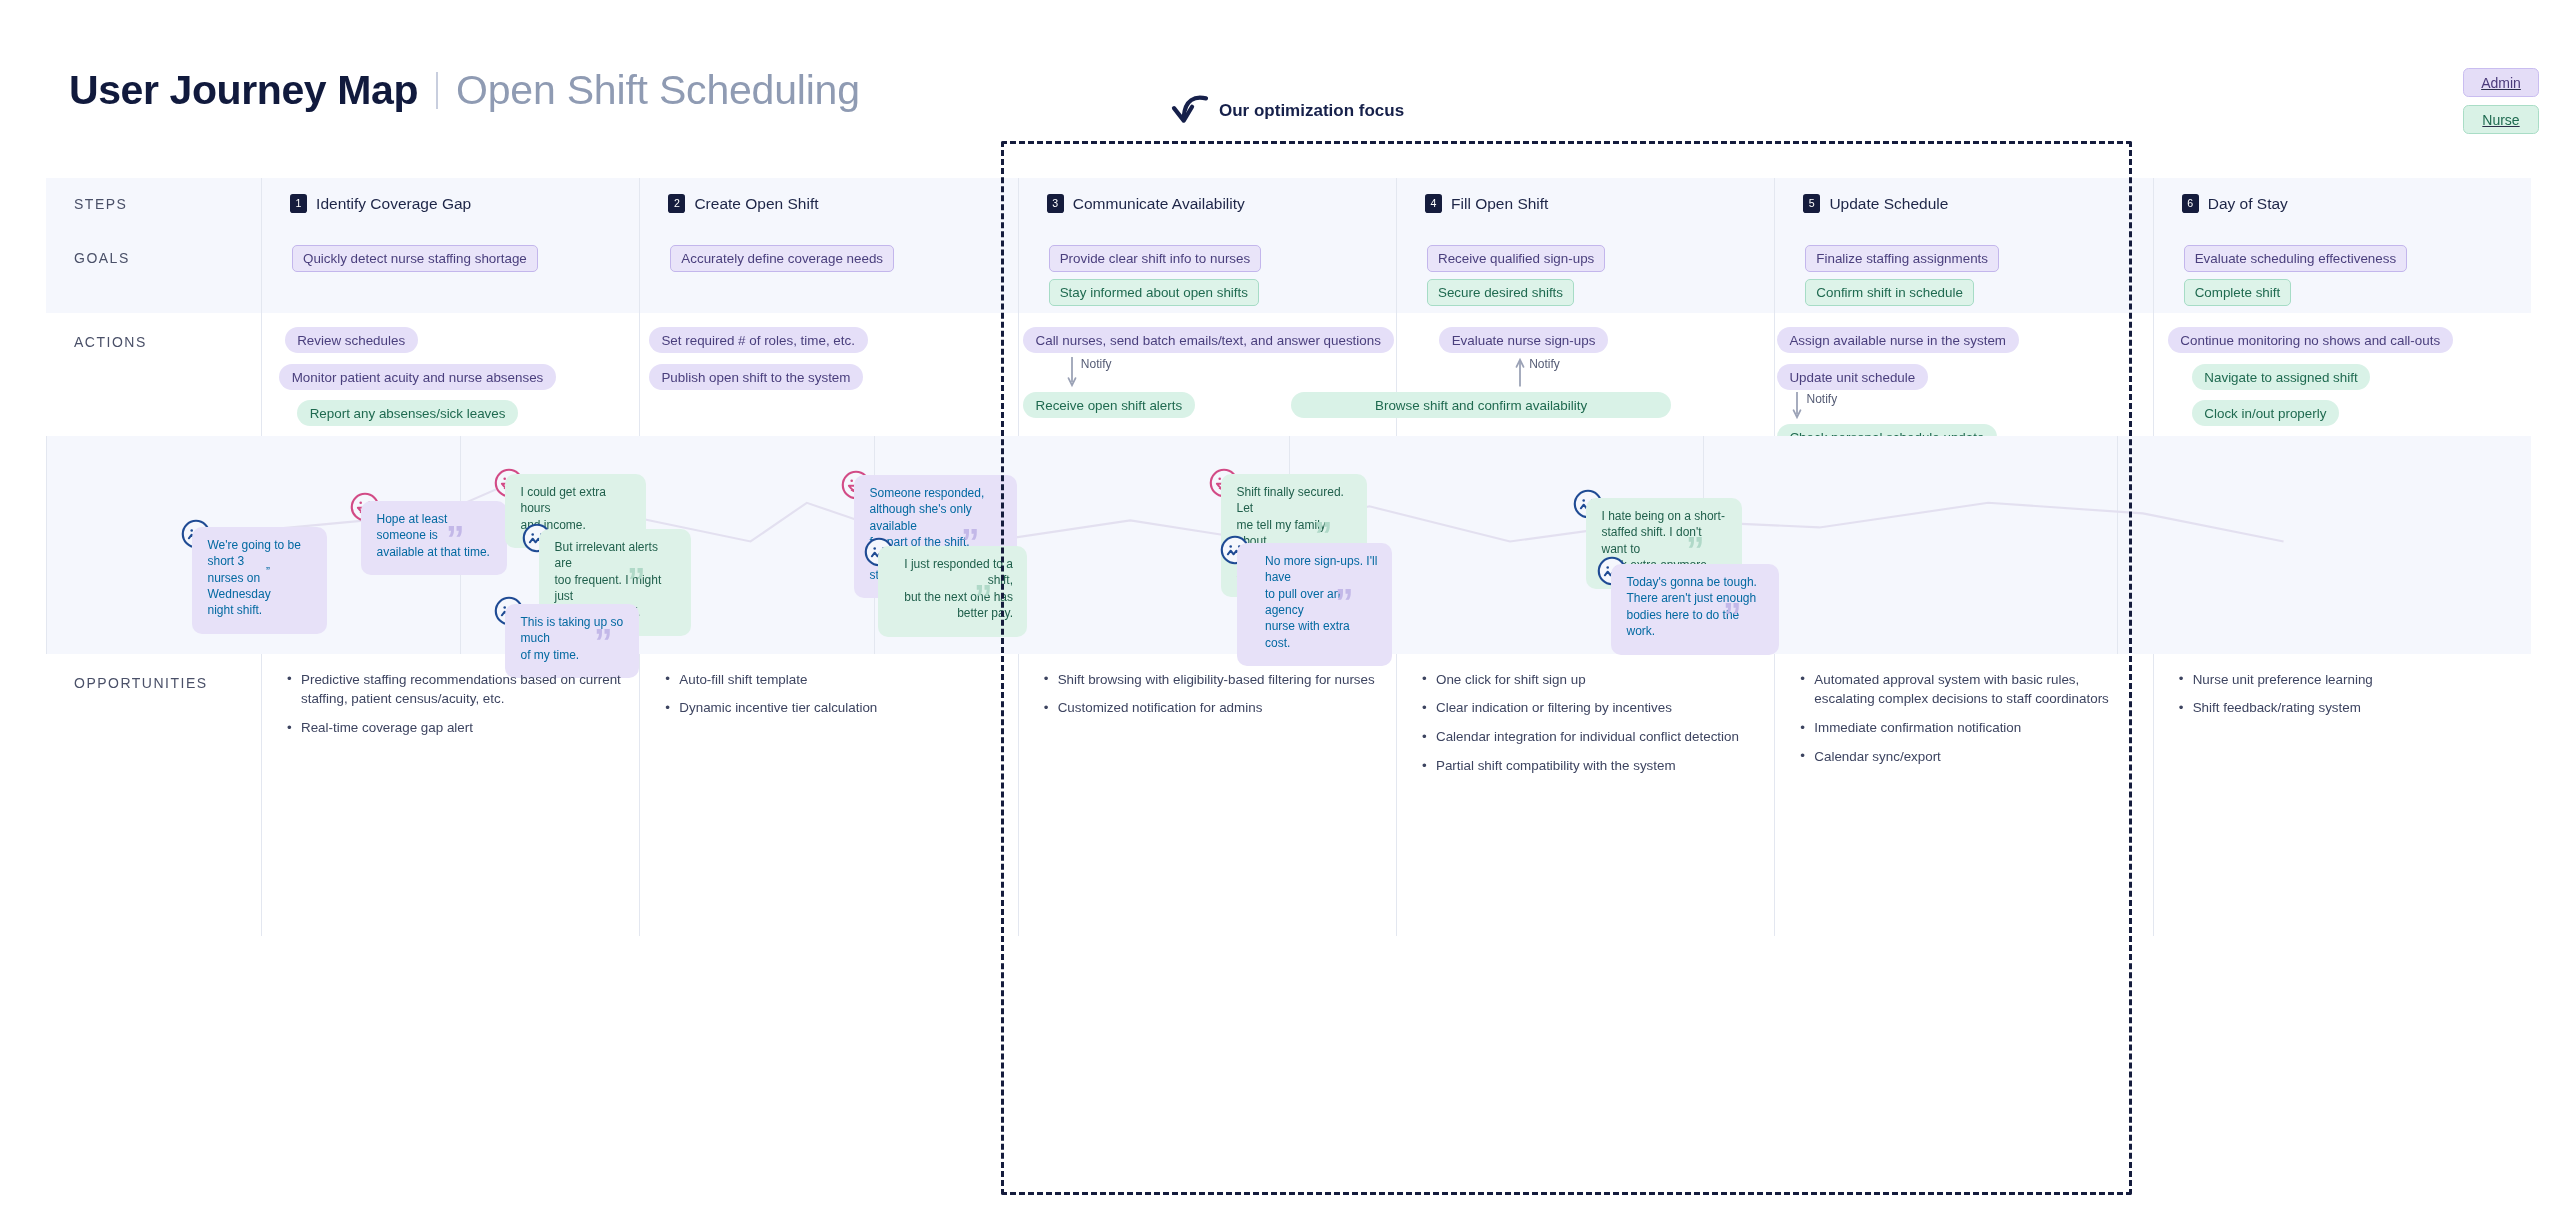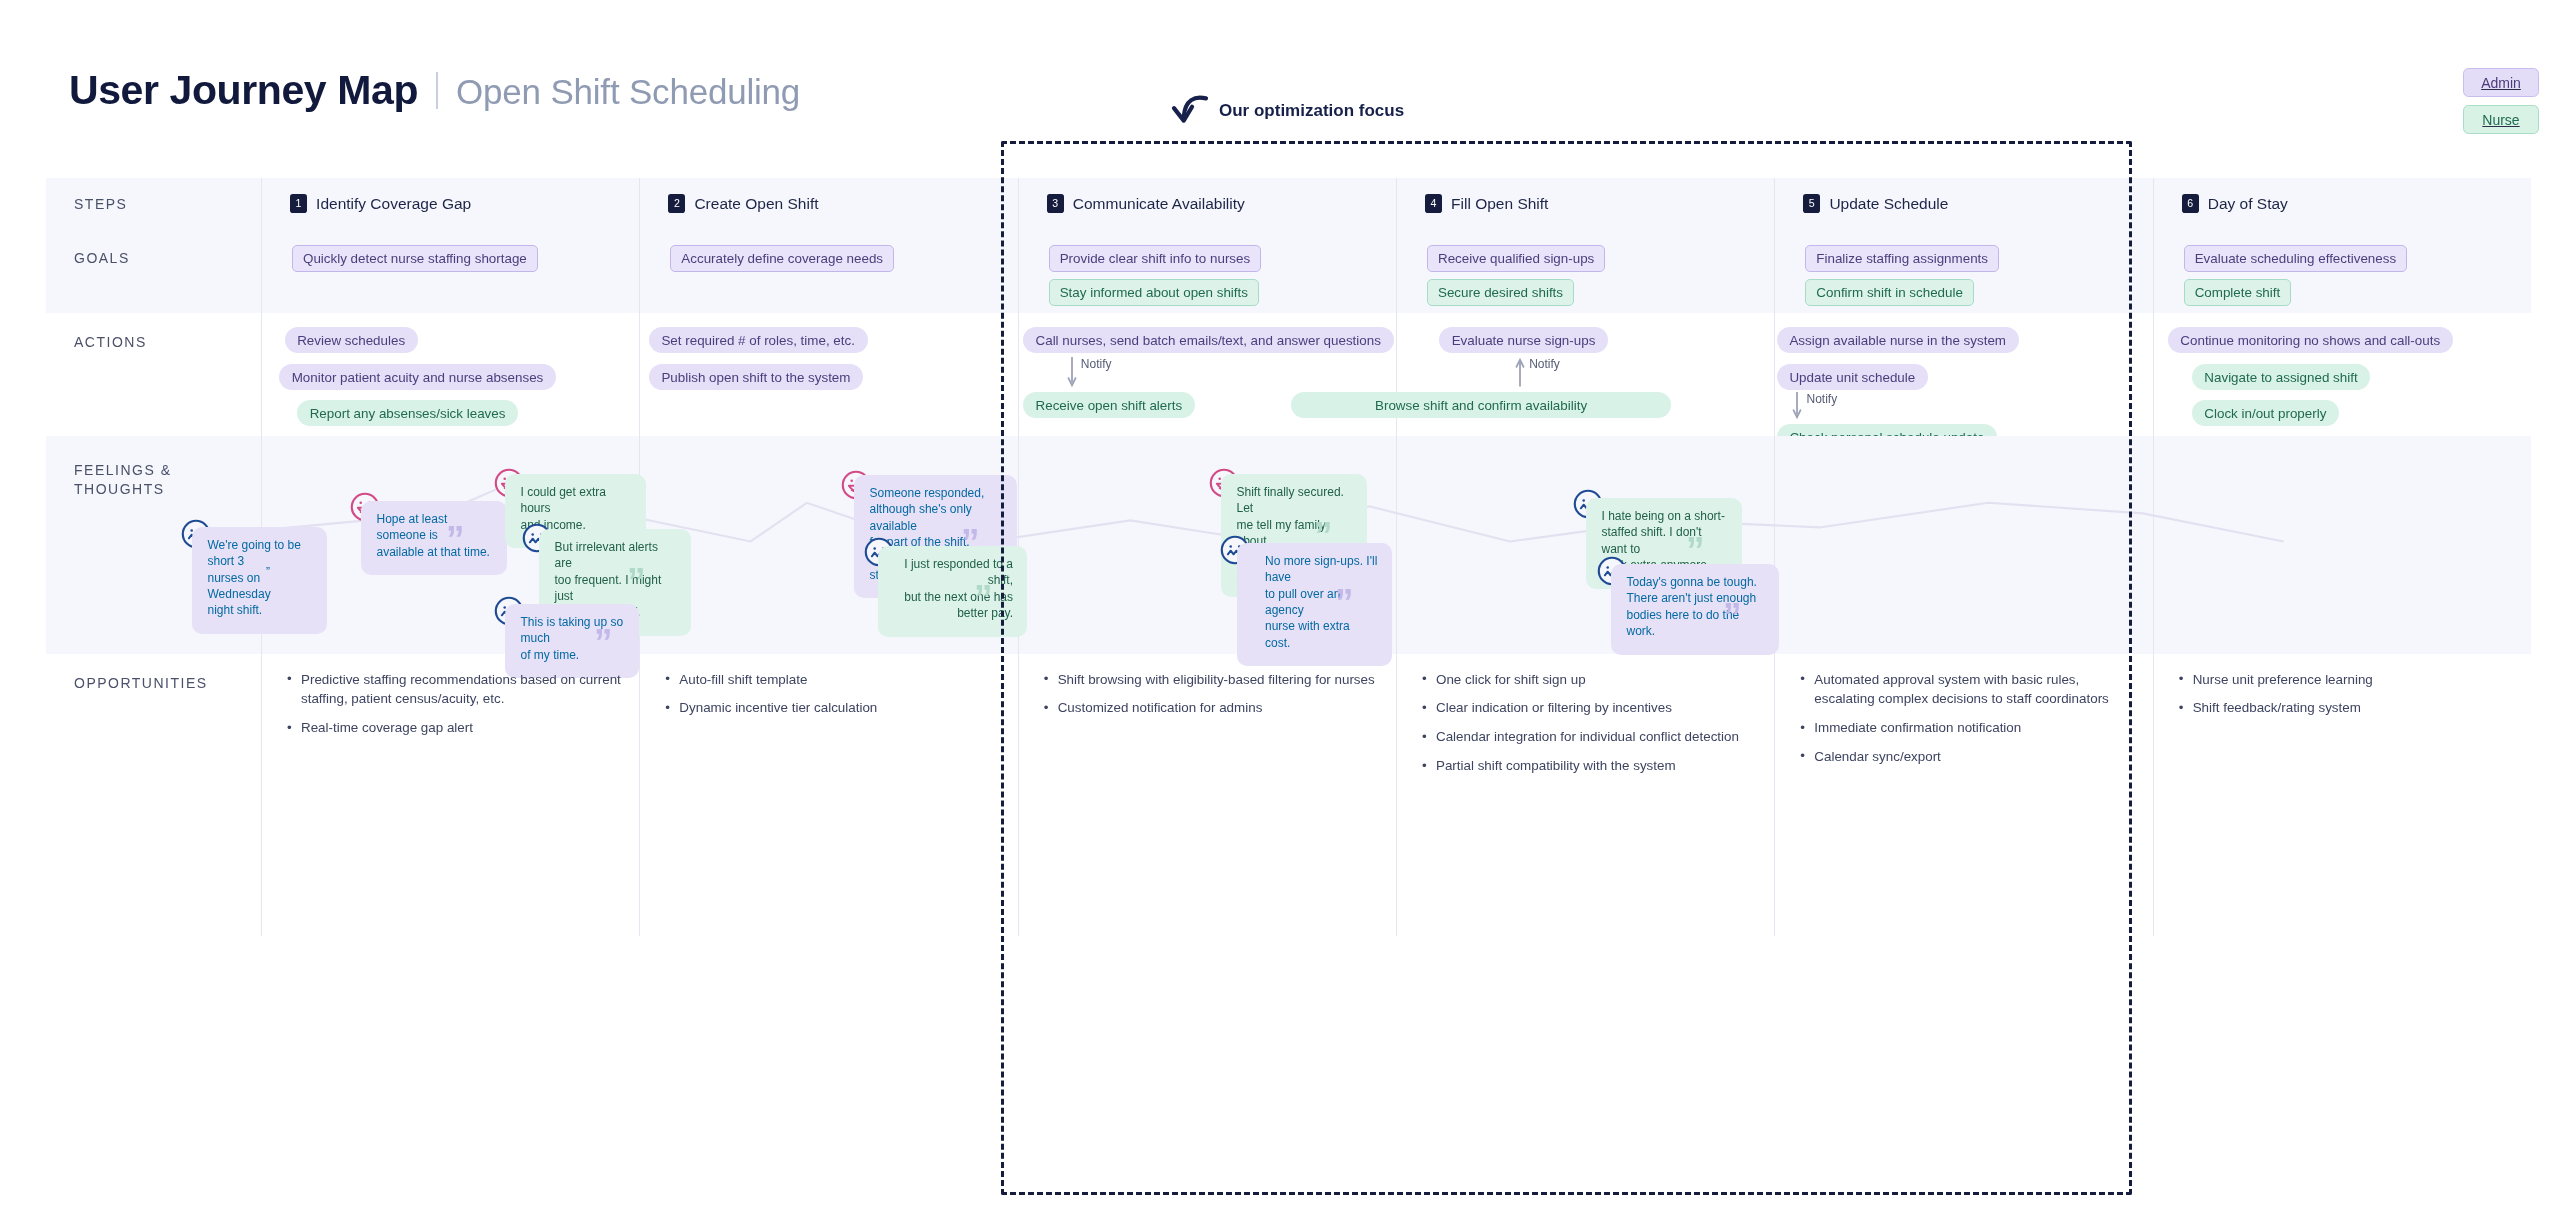--- a/index.html
+++ b/index.html
@@ -9,21 +9,21 @@
     font-family: "Liberation Sans", sans-serif;
     color: #2b2f4a;
     overflow: hidden;
   }
   #root { position: relative; width: 2576px; height: 1221px; }
 
   
   .header { position: absolute; left: 69px; top: 67px; display: flex; align-items: baseline; }
   .title-main { font-size: 41px; font-weight: bold; color: #111a3d; letter-spacing: -0.4px; }
   .title-sep { width: 1.4px; height: 37px; background: #c8cede; margin: 0 18.3px; align-self: center; }
-  .title-sub { font-size: 35px; color: #8f9bb3; font-weight: normal; letter-spacing: -0.2px; }
+  .title-sub { font-size: 41px; color: #8f9bb3; font-weight: normal; letter-spacing: -0.2px; }
 
   .legend { position: absolute; right: 37px; top: 68px; display: flex; flex-direction: column; gap: 8px; align-items: center; text-decoration: underline; }
   .legend-chip {
     font-size: 14px; padding: 5.6px 15.5px; border-radius: 5.6px; min-width: 76px; text-align: center;
   }
   .chip-admin { background: #e4ddf7; border: 0.7px solid #c9bdf0; color: #4a3a7a; }
   .chip-nurse { background: #d9f2e6; border: 0.7px solid #a9ddc6; color: #1f6b51; }
 
   
   .focus-note { position: absolute; left: 1168px; top: 90px; display: flex; align-items: center; gap: 7px; }
@@ -273,22 +273,20 @@
           </div>
           <div class="act-abs" style="left:38px; top:87px;">
             <span class="act-pill nurse">Clock in/out properly</span>
           </div>
         </div>
 
       </div>
     </div>
 
     <div class="row row-feel shaded">
-      <div class="row-label" style="white-space:pre-line;">FEELINGS &amp;
-THOUGHTS</div>
       <div class="cols">
         <div class="col"></div>
         <div class="col"></div>
         <div class="col"></div>
         <div class="col"></div>
         <div class="col"></div>
         <div class="col"></div>
       </div>
 
       <svg class="bubble-layer" width="2485" height="218" style="position:absolute;left:0;top:0;" viewBox="0 0 3530 310">

